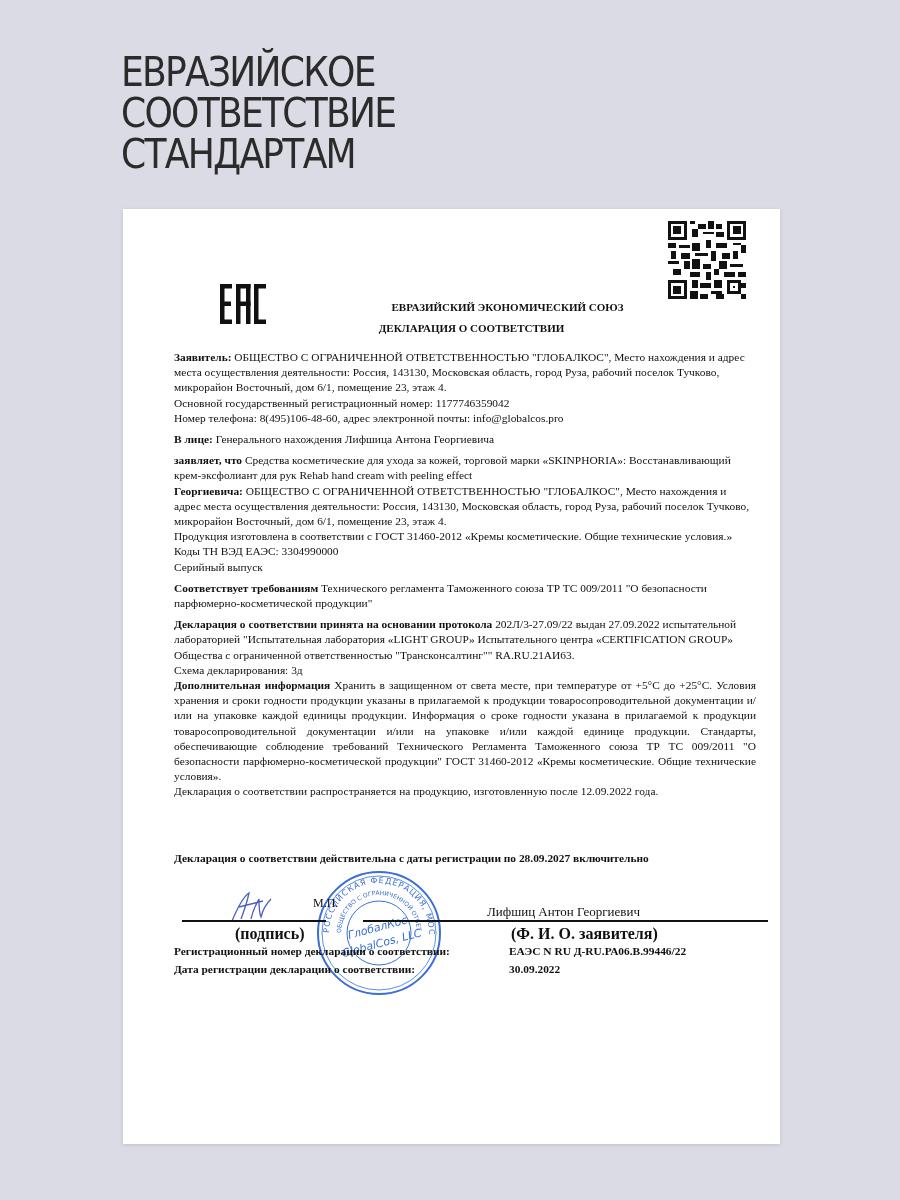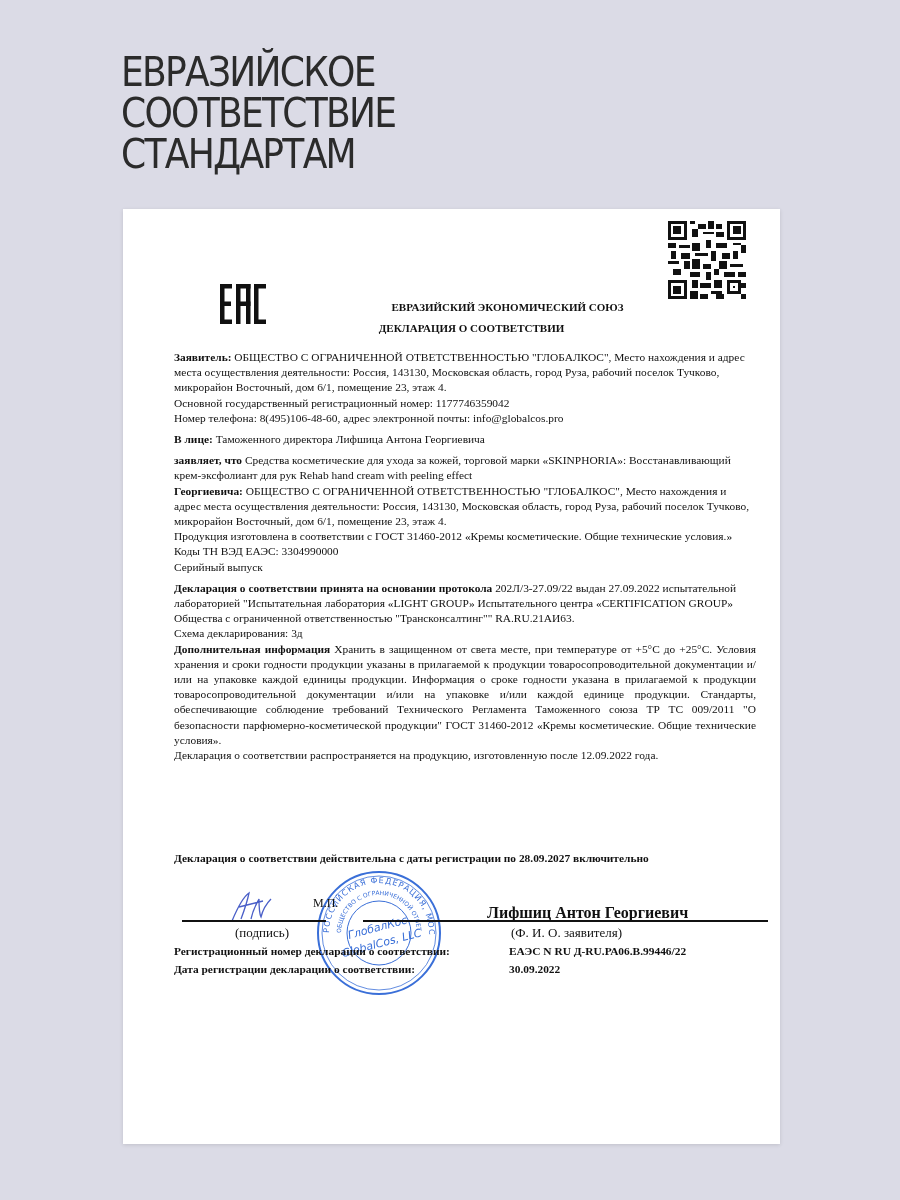--- a/index.html
+++ b/index.html
@@ -30,23 +30,23 @@
   .body-text {
     position:absolute; left:51px; width:582px; font-size:11.4px; line-height:15.2px;
   }
   .body-text p { margin:0; }
   .body-text b { font-weight:700; }
   .justify { text-align:justify; }
   .gap6 { margin-top:6px !important; }
   .validity { position:absolute; left:51px; top:643px; font-weight:700; font-size:11.4px; }
   .sign-area { position:absolute; left:0; top:660px; width:657px; height:120px; }
   .sig-line { position:absolute; height:1.5px; background:#111; }
-  .sig-label { position:absolute; font-weight:400; font-size:13px; }
+  .sig-label { position:absolute; font-weight:700; font-size:16px; }
   .mp { position:absolute; left:190px; top:27px; font-weight:400; font-size:12px; }
-  .name { position:absolute; left:364px; top:35px; font-size:16px;font-weight:bold; }
+  .name { position:absolute; left:364px; top:35px; font-size:13px; }
   .reg-row { position:absolute; font-size:11.4px; }
   .reg-label { font-weight:700; position:absolute; left:0; white-space:nowrap; }
   .reg-val { position:absolute; left:335px; white-space:nowrap;font-weight:bold; }
   .stamp { position:absolute; left:192px; top:0; width:128px; height:128px; }
   .signature { position:absolute; left:106px; top:20px; width:45px; height:35px; }
 </style>
 </head>
 <body>
 
 <h1 class="hero-title">
@@ -132,28 +132,29 @@
   </svg>
 
   <div class="doc-header h1">ЕВРАЗИЙСКИЙ ЭКОНОМИЧЕСКИЙ СОЮЗ</div>
   <div class="doc-header h2">ДЕКЛАРАЦИЯ О СООТВЕТСТВИИ</div>
 
   <div class="body-text" style="top:141px;">
     <p><b>Заявитель:</b><span> ОБЩЕСТВО С ОГРАНИЧЕННОЙ ОТВЕТСТВЕННОСТЬЮ "ГЛОБАЛКОС", Место нахождения и адрес места осуществления деятельности: Россия, 143130, Московская область, город Руза, рабочий поселок Тучково, микрорайон Восточный, дом 6/1, помещение 23, этаж 4.</span></p>
     <p>Основной государственный регистрационный номер: 1177746359042</p>
     <p>Номер телефона: 8(495)106-48-60, адрес электронной почты: info@globalcos.pro</p>
 
-    <p class="gap6"><b>В лице:</b><span> Таможенного директора Лифшица Антона Георгиевича</span></p>
+    <p class="gap6"><b>В лице:</b><span> Генерального нахождения Лифшица Антона Георгиевича</span></p>
 
     <p class="gap6"><b>заявляет, что</b><span>  Средства косметические для ухода за кожей, торговой марки «SKINPHORIA»: Восстанавливающий крем-эксфолиант для рук Rehab hand cream with peeling effect</span></p>
     <p><b>Георгиевича:</b><span> ОБЩЕСТВО С ОГРАНИЧЕННОЙ ОТВЕТСТВЕННОСТЬЮ "ГЛОБАЛКОС", Место нахождения и адрес места осуществления деятельности: Россия, 143130, Московская область, город Руза, рабочий поселок Тучково, микрорайон Восточный, дом 6/1, помещение 23, этаж 4.</span></p>
     <p>Продукция изготовлена в соответствии с ГОСТ 31460-2012 «Кремы косметические. Общие технические условия.»</p>
     <p>Коды ТН ВЭД ЕАЭС: 3304990000</p>
     <p>Серийный выпуск</p>
 
+    <p class="gap6"><b>Соответствует требованиям</b><span>   Технического регламента Таможенного союза ТР ТС 009/2011 "О безопасности парфюмерно-косметической продукции"</span></p>
 
     <p class="gap6"><b>Декларация о соответствии принята на основании протокола</b><span> 202Л/3-27.09/22 выдан 27.09.2022 испытательной лабораторией "Испытательная лаборатория «LIGHT GROUP» Испытательного центра «CERTIFICATION GROUP» Общества с ограниченной ответственностью "Трансконсалтинг"" RA.RU.21АИ63.</span></p>
     <p>Схема декларирования: 3д</p>
 
     <p class="justify"><b>Дополнительная информация</b><span> Хранить в защищенном от света месте, при температуре от +5°С до +25°С. Условия хранения и сроки годности продукции указаны в прилагаемой к продукции товаросопроводительной документации и/или на упаковке каждой единицы продукции. Информация о сроке годности указана в прилагаемой к продукции товаросопроводительной документации и/или на упаковке и/или каждой единице продукции. Стандарты, обеспечивающие соблюдение требований Технического Регламента Таможенного союза ТР ТС 009/2011 "О безопасности парфюмерно-косметической продукции" ГОСТ 31460-2012 «Кремы косметические. Общие технические условия».</span></p>
     <p>Декларация о соответствии распространяется на продукцию, изготовленную после 12.09.2022 года.</p>
   </div>
 
   <div class="validity">Декларация о соответствии действительна с даты регистрации по 28.09.2027 включительно</div>
 

